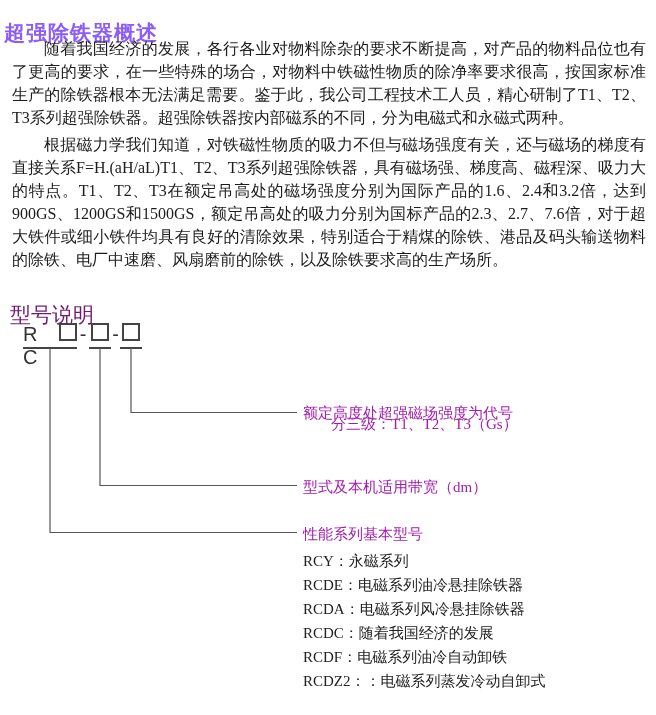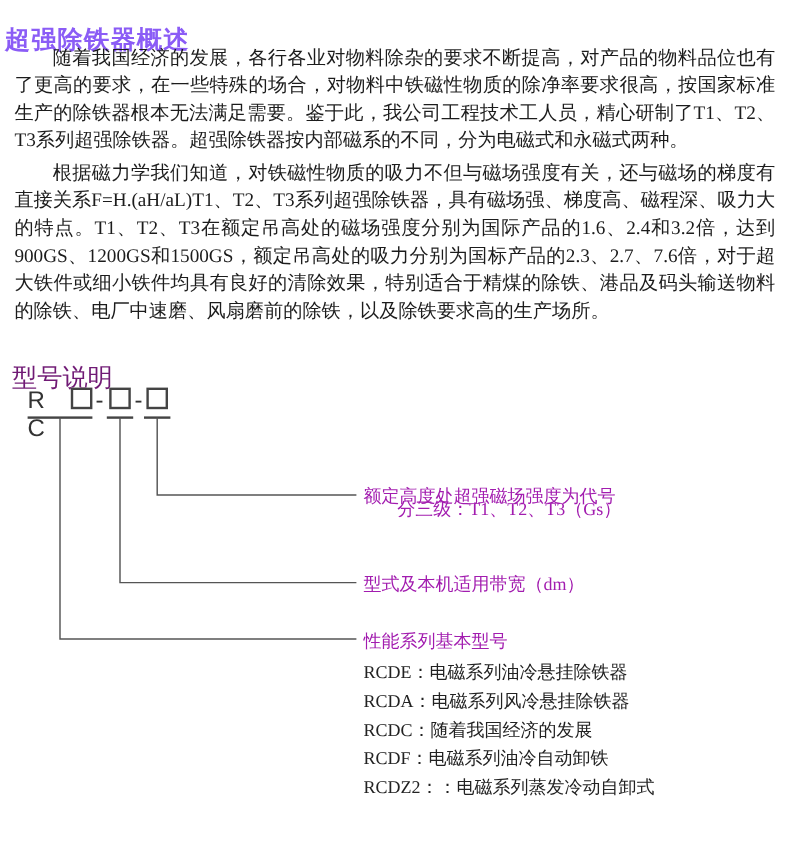--- a/index.html
+++ b/index.html
@@ -106,20 +106,21 @@
     <path d="M100,348 V485.5 H297" fill="none" stroke="#555555" stroke-width="1.2"></path>
     <path d="M131,348 V412.5 H297" fill="none" stroke="#555555" stroke-width="1.2"></path>
   </svg>
 
   <div class="callout c0a">额定高度处超强磁场强度为代号</div>
   <div class="callout c0b">分三级：T1、T2、T3（Gs）</div>
   <div class="callout c1">型式及本机适用带宽（dm）</div>
   <div class="callout c2">性能系列基本型号</div>
 
   <div class="series-list">
+    <div>RCY：永磁系列</div>
     <div>RCDE：电磁系列油冷悬挂除铁器</div>
     <div>RCDA：电磁系列风冷悬挂除铁器</div>
     <div>RCDC：随着我国经济的发展</div>
     <div>RCDF：电磁系列油冷自动卸铁</div>
     <div>RCDZ2：：电磁系列蒸发冷动自卸式</div>
   </div>
 
 </div>
 
 </body></html>

